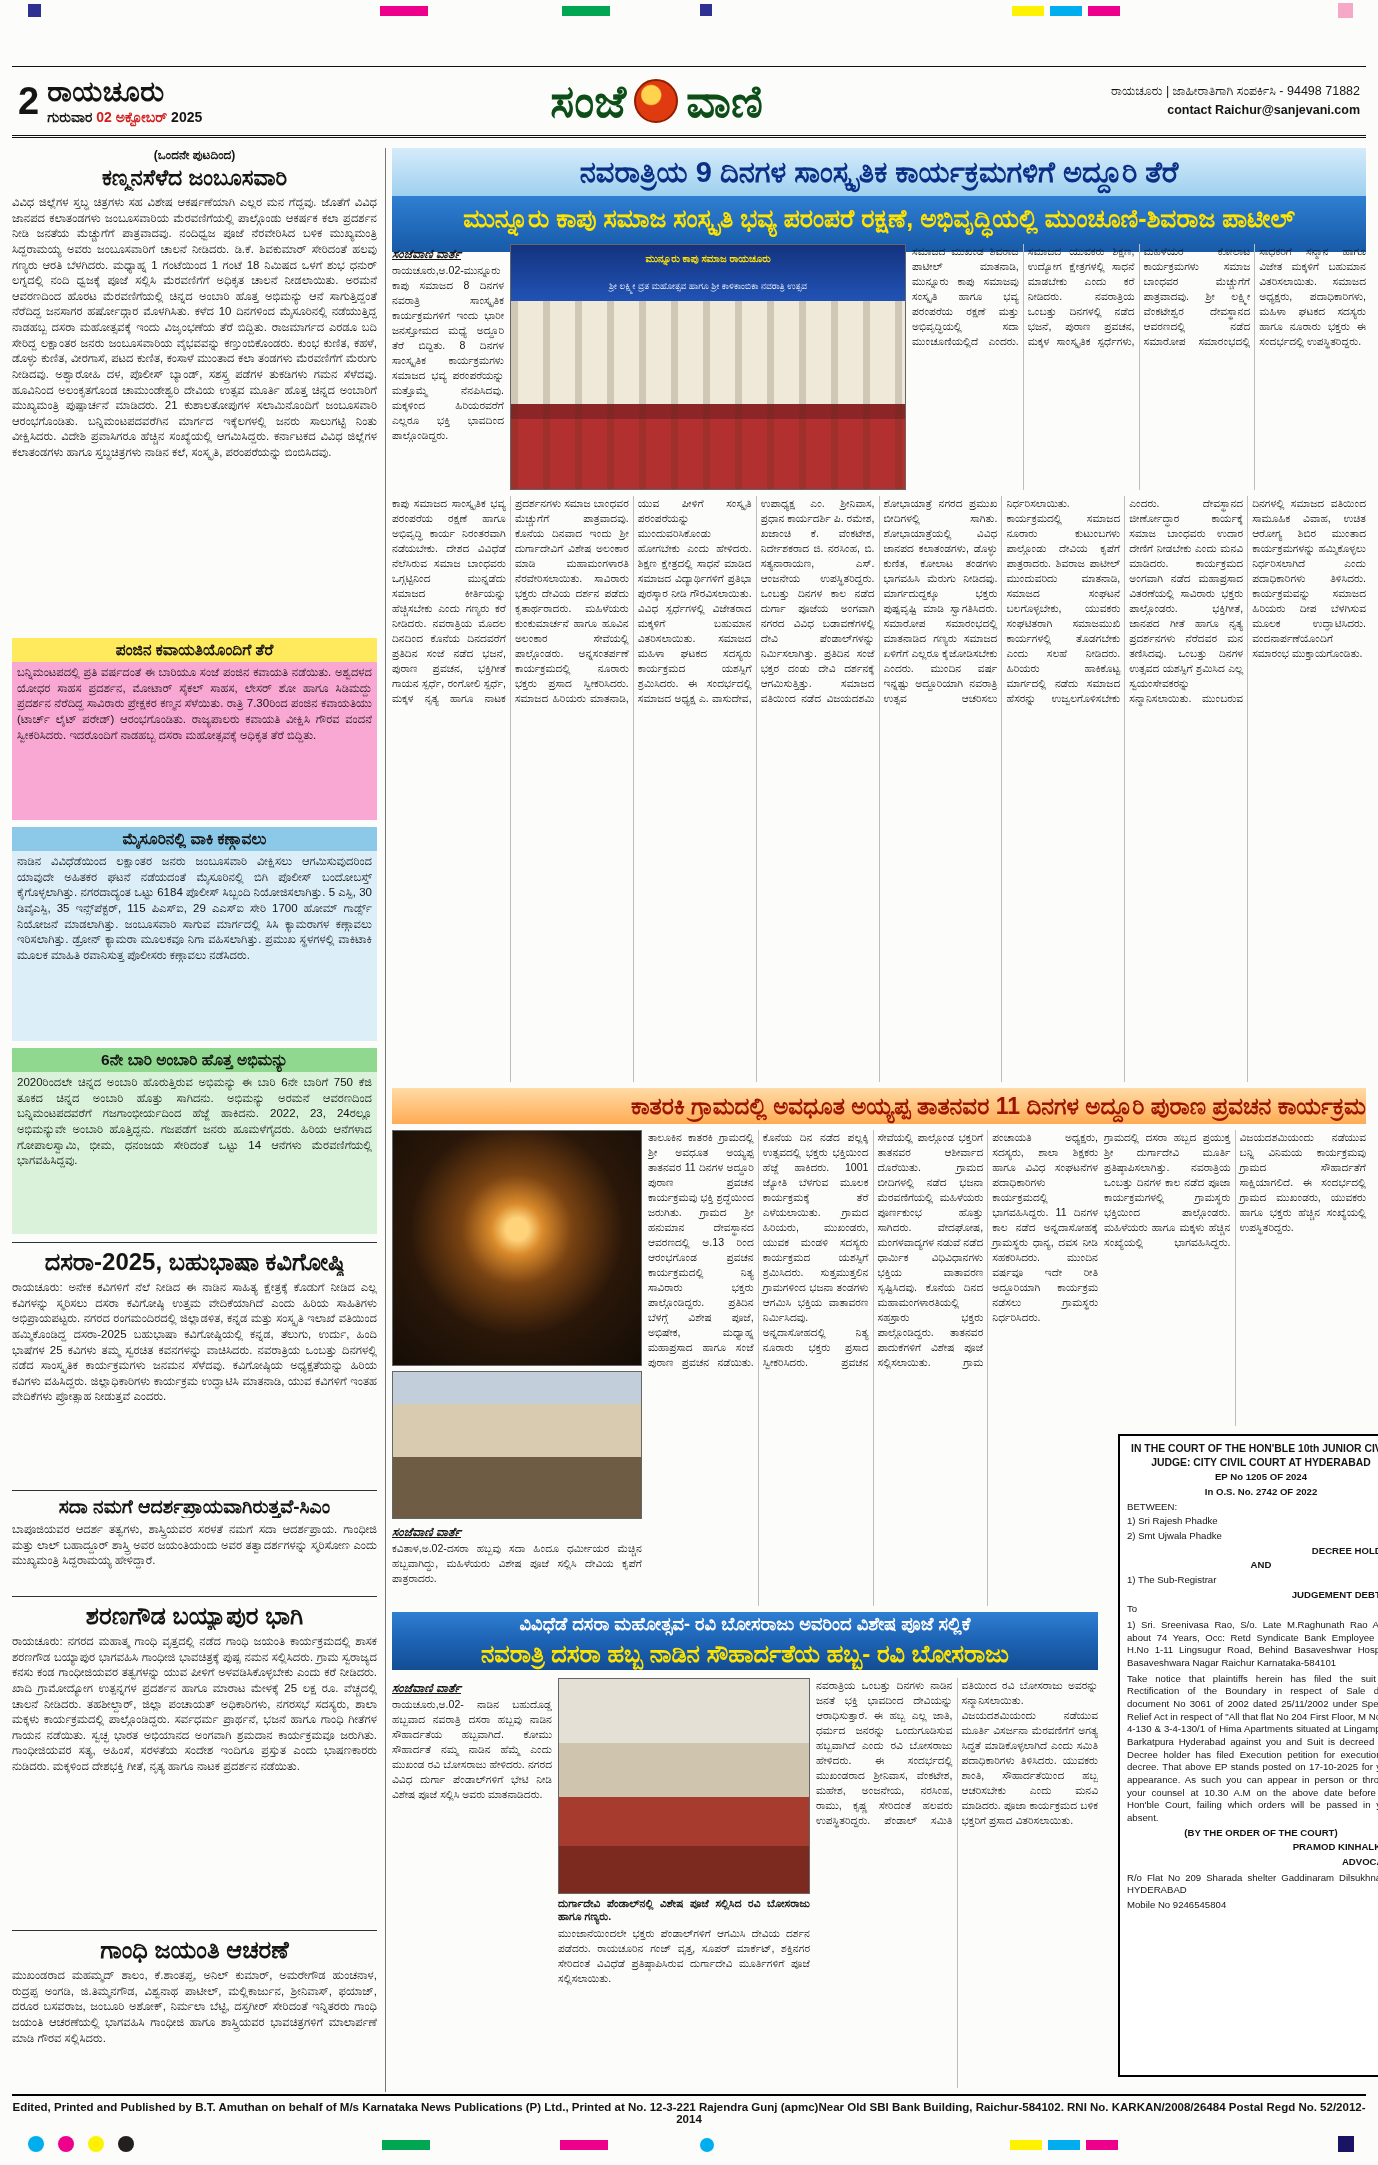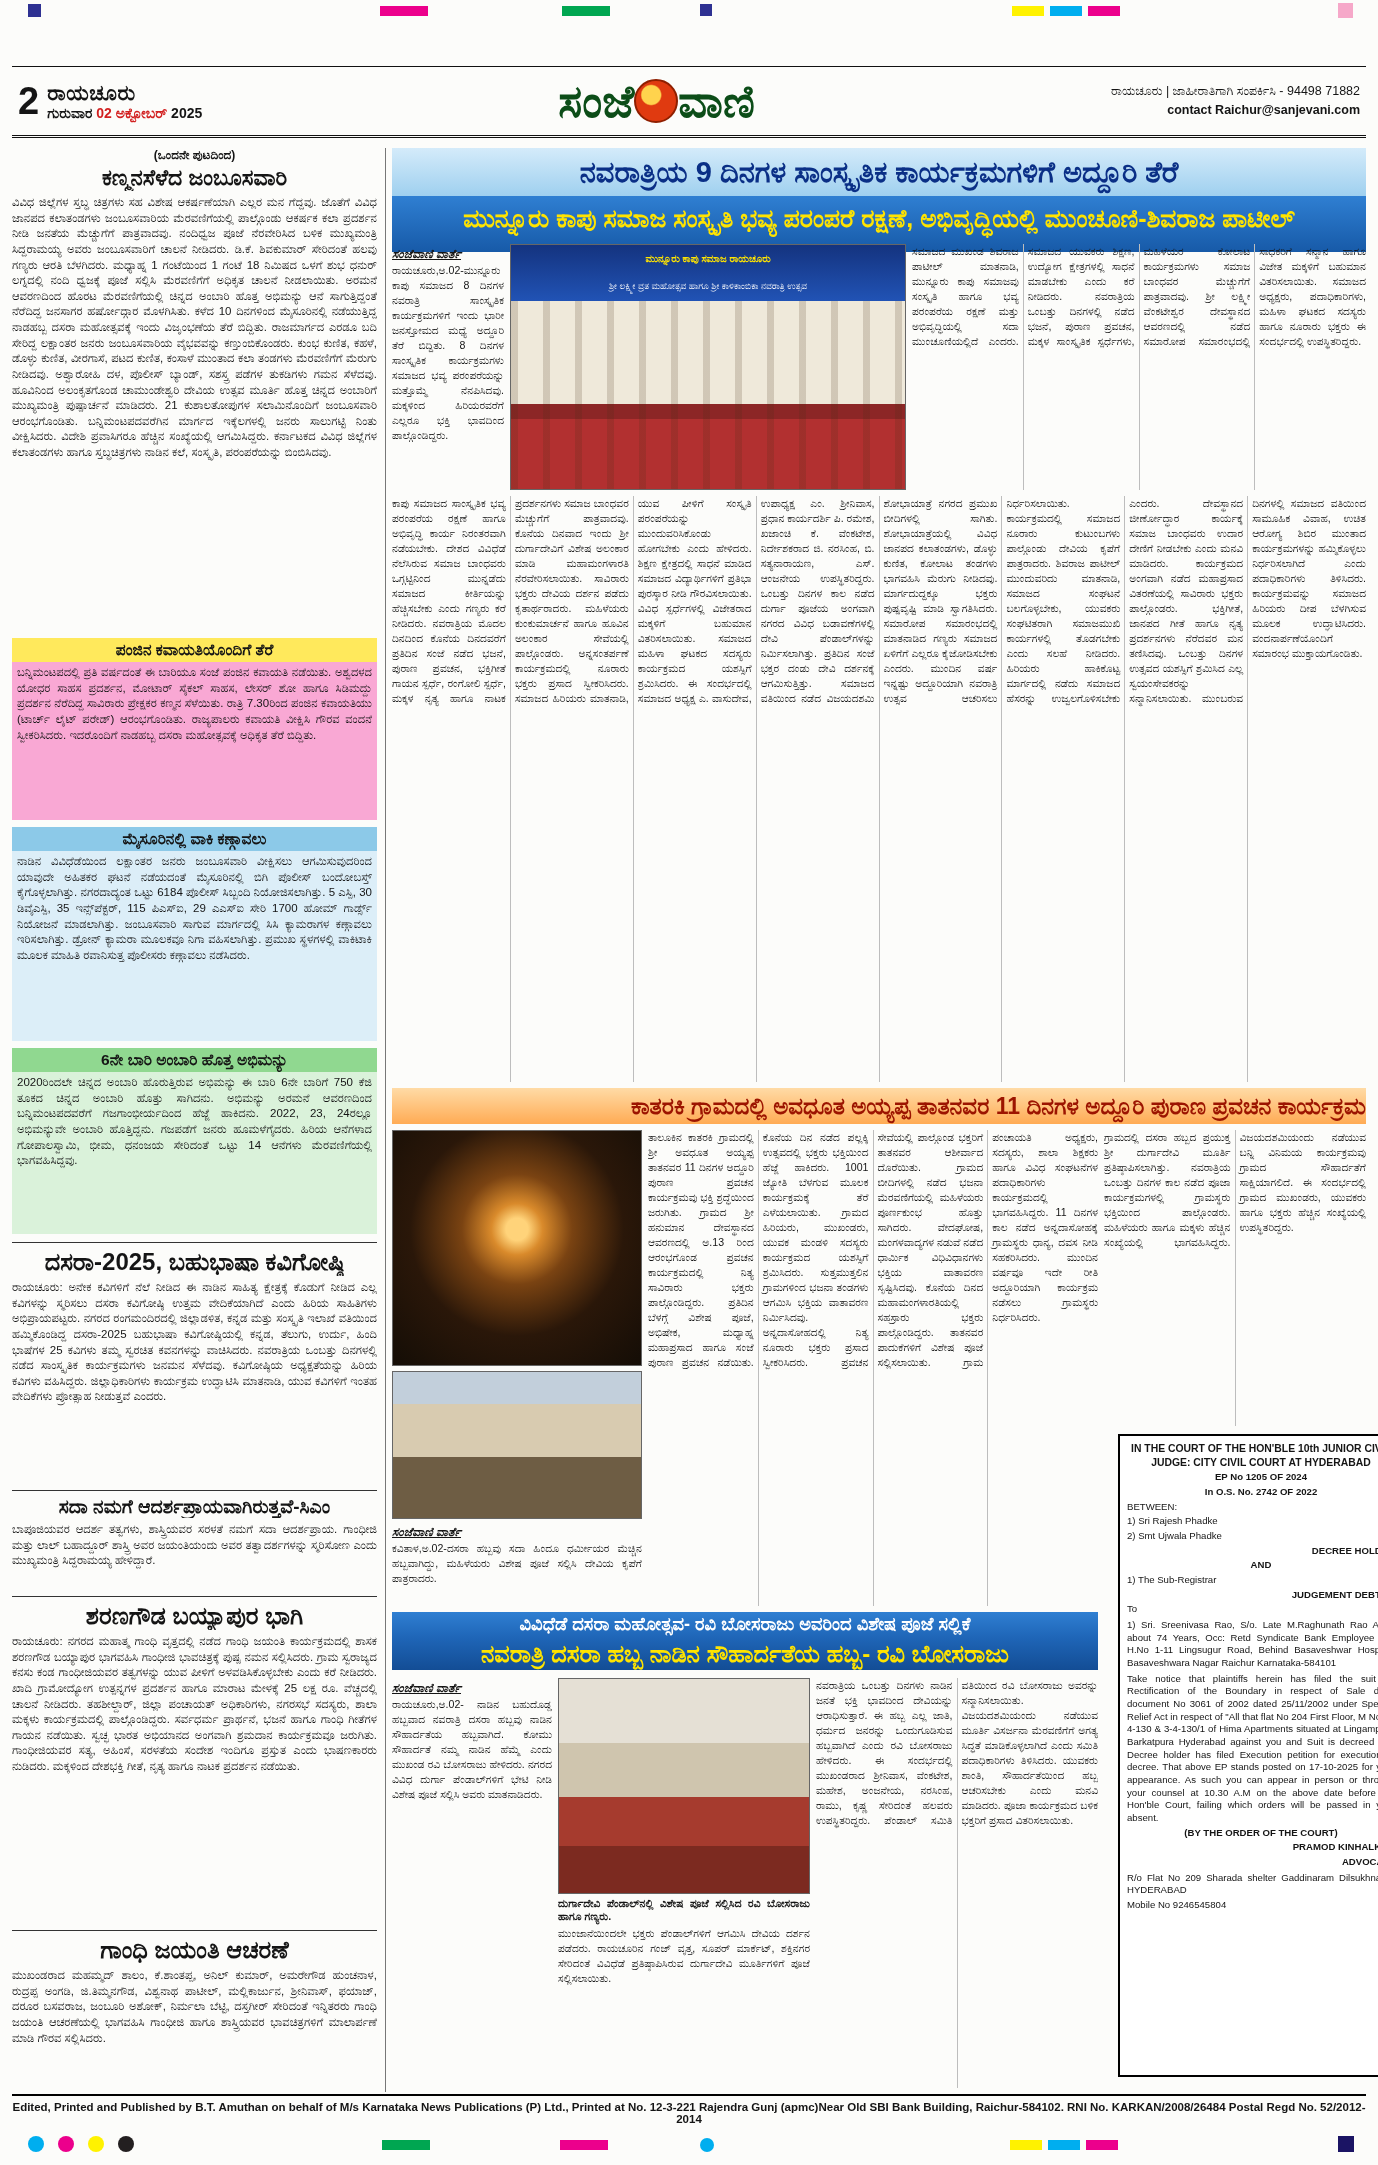--- a/index.html
+++ b/index.html
@@ -7,24 +7,24 @@
        font-family:"Liberation Sans","DejaVu Sans",sans-serif;overflow:hidden;}
   .mk{position:absolute;display:block;}
   .mk.dot{border-radius:50%;}
 
   
   .header{position:absolute;left:12px;right:12px;top:66px;height:72px;
           border-top:1px solid #111;border-bottom:3px double #111;
           display:flex;align-items:center;justify-content:space-between;padding:2px 6px;box-sizing:border-box;}
   .h-left{display:flex;align-items:center;gap:8px;}
   .pagenum{font-size:38px;font-weight:bold;line-height:1;}
-  .city{font-size:21px;font-weight:bold;letter-spacing:.5px;}
+  .city{font-size:28px;font-weight:bold;letter-spacing:.5px;}
   .dateline{font-size:14px;font-weight:bold;}
   .dateline .red{color:#d21f1f;}
-  .masthead{display:flex;align-items:center;gap:0;font-size:45px;font-weight:bold;color:#0c4d18;line-height:1;}
+  .masthead{display:flex;align-items:center;gap:8px;font-size:45px;font-weight:bold;color:#0c4d18;line-height:1;}
   .logo{width:40px;height:40px;border-radius:50%;border:2px solid #8f1f00;
         background:radial-gradient(circle at 38% 35%, #ffd34d 0 26%, #e03a10 30% 100%);}
   .h-right{text-align:right;font-size:12.5px;line-height:1.5;}
   .h-right .bold{font-weight:bold;}
 
   
   .leftcol{position:absolute;left:12px;top:148px;width:374px;height:1944px;
            padding-right:8px;border-right:1px solid #777;box-sizing:border-box;overflow:hidden;}
   .continued{text-align:center;font-size:12px;font-weight:bold;}
   .lc-head{text-align:center;font-weight:bold;font-size:22px;margin:3px 0 4px;white-space:nowrap;overflow:hidden;}

